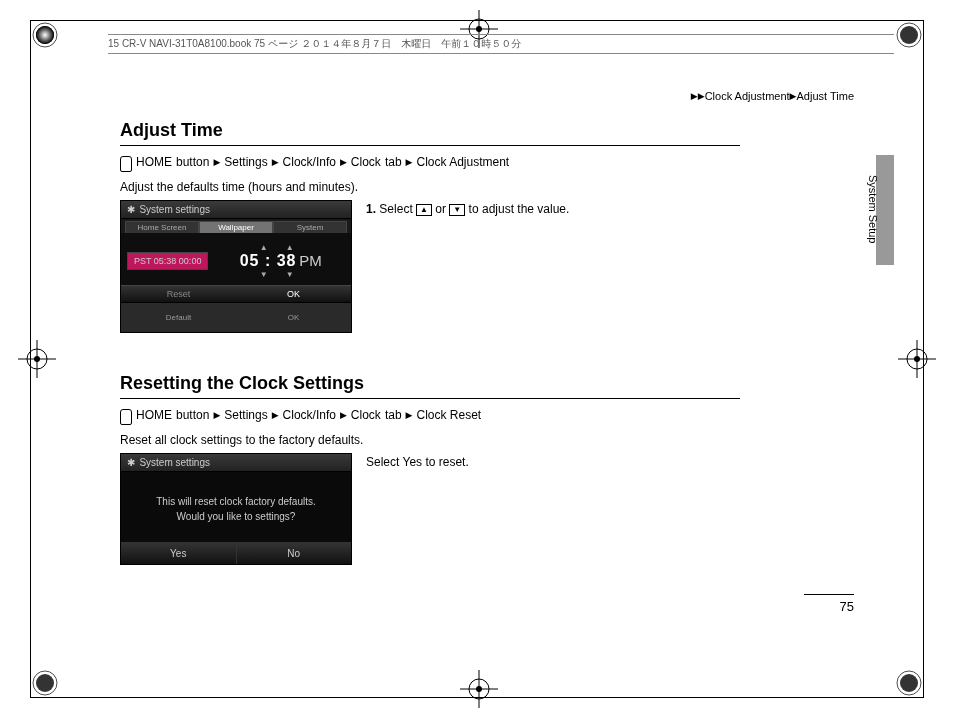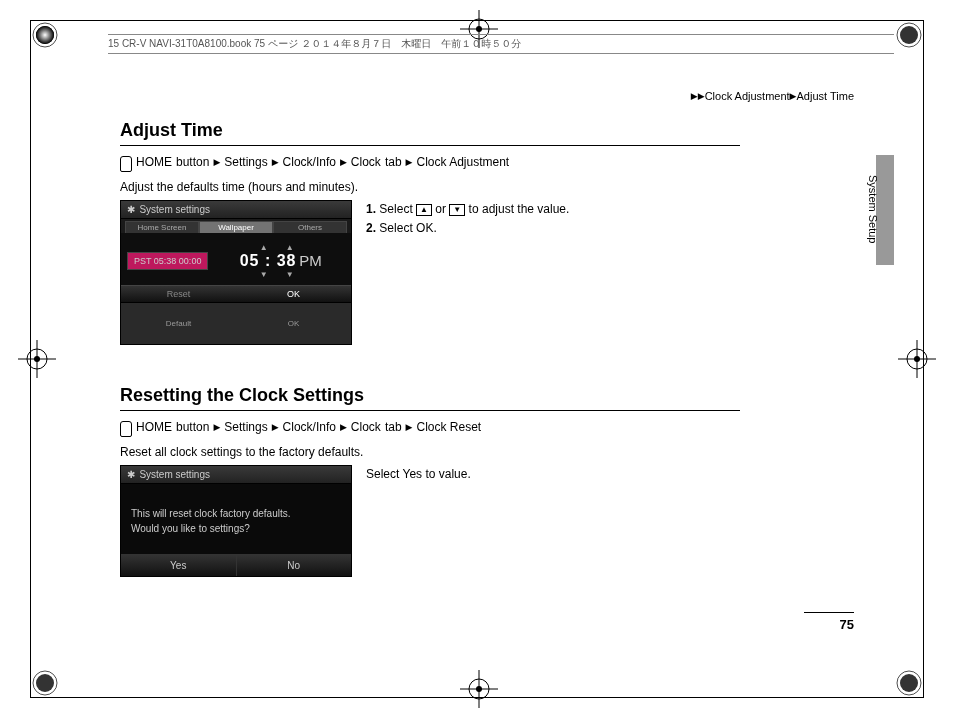--- a/index.html
+++ b/index.html
@@ -136,41 +136,41 @@
   .ss-arrows { font-size:8px; text-align:center; color:#aaa; letter-spacing:8px;}
   .ss-time { font-size:16px; font-weight:bold; color:#fff; letter-spacing:1px;}
   .ss-pm{ font-size:15px; }
   .ss-btns {
     display:flex; border-top:1px solid #444;
   }
   .ss-btn { flex:1; text-align:center; padding:3px 0; font-size:9px;
     background:linear-gradient(#333,#111); color:#888;}
   .ss-btn.ok{ color:#fff;}
   .ss-footer { display:flex; background:#2a2a2a; border-top:1px solid #000;}
-  .ss-foot { flex:1; text-align:center; font-size:8px; padding:16px 0; color:#999;}
+  .ss-foot { flex:1; text-align:center; font-size:8px; padding:10px 0; color:#999;}
 
   .steps { font-size:12px; line-height:1.6; }
   .steps .num{ font-weight:bold;}
   .btn-icon{
     display:inline-block; border:1px solid #000; padding:0 3px;
     font-size:8px; line-height:10px; vertical-align:1px;
   }
 
   .section2 { margin-top: 40px; }
 
   .screenshot2 {
     width: 230px;
     border:1px solid #000;
     background:#111;
     color:#ccc;
     font-size:10px;
   }
   .ss2-body{
     padding: 22px 10px 18px 10px;
-    text-align:left;
+    text-align:center;
     font-size:10px;
     line-height:1.5;
     background:#0a0a0a;
   }
   .ss2-btns{ display:flex; border-top:1px solid #333; background:#222;}
   .ss2-btn{ flex:1; text-align:center; padding:5px 0; font-size:10px;
     border-right:1px solid #333; background:linear-gradient(#333,#111);}
   .ss2-btn:last-child{border-right:none;}
 
   .side-tab {
@@ -181,22 +181,22 @@
   }
   .side-label{
     position:absolute;
     right:75px; top:175px;
     writing-mode: vertical-rl;
     font-size:11px;
   }
 
   .page-number{
     position:absolute;
-    right:100px; bottom:86px;
-    font-size:13px; font-weight:bold;
+    right:100px; bottom:104px;
+    font-size:13px; font-weight:normal;
     border-top:1px solid #000;
     padding-top:4px;
     width:50px; text-align:right;
   }
 </style>
 </head>
 <body>
 
 <div class="page"></div>
 
@@ -294,21 +294,21 @@
 
   <div class="row">
     <div class="screenshot1">
       <div class="ss-title">
         <span class="ss-gear">✱</span>
         <span>System settings</span>
       </div>
       <div class="ss-tabs">
         <div class="ss-tab">Home Screen</div>
         <div class="ss-tab sel">Wallpaper</div>
-        <div class="ss-tab">Others</div>
+        <div class="ss-tab">System</div>
       </div>
       <div class="ss-body">
         <div class="ss-pst">PST 05:38   00:00</div>
         <div class="ss-clock">
           <div class="ss-arrows">▲   ▲</div>
           <div><span class="ss-time">05 : 38</span> <span class="ss-pm">PM</span></div>
           <div class="ss-arrows">▼   ▼</div>
         </div>
       </div>
       <div class="ss-btns">
@@ -322,25 +322,20 @@
     </div>
 
     <div class="steps">
       <div>
         <span class="num">1.</span>
         <span>Select</span>
         <span class="btn-icon">▲</span>
         <span>or</span>
         <span class="btn-icon">▼</span>
         <span>to adjust the value.</span>
-      </div>
-      <div>
-        <span class="num">2.</span>
-        <span>Select</span>
-        <span>OK</span><span>.</span>
       </div>
     </div>
   </div>
 
   <div class="section2">
     <h2>Resetting the Clock Settings</h2>
     <div class="nav-path">
       <span class="home-ico"></span>
       <b>HOME</b>
       <span>button</span>
@@ -368,20 +363,20 @@
         </div>
         <div class="ss2-btns">
           <div class="ss2-btn">Yes</div>
           <div class="ss2-btn">No</div>
         </div>
       </div>
 
       <div class="steps">
         <span>Select</span>
         <span>Yes</span>
-        <span>to value.</span>
+        <span>to reset.</span>
       </div>
     </div>
   </div>
 
 </div>
 
 <div class="page-number">75</div>
 
 </body></html>

